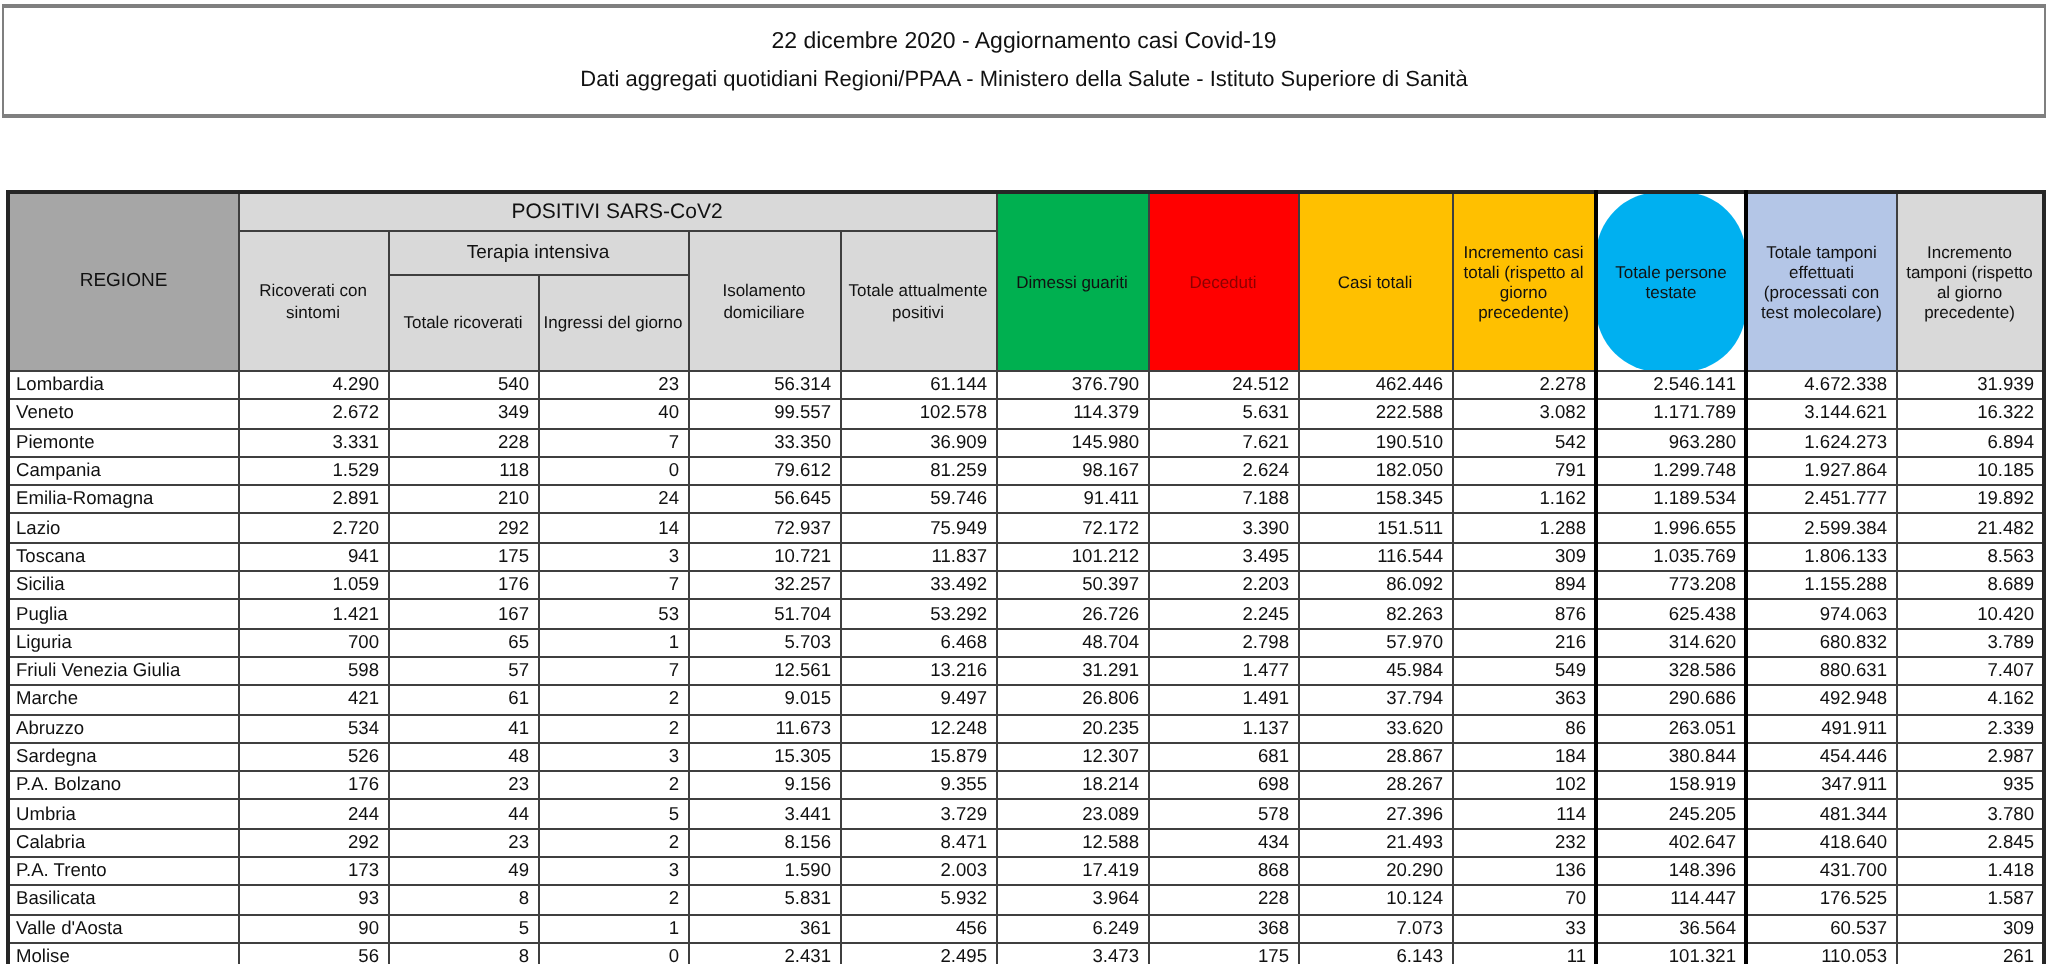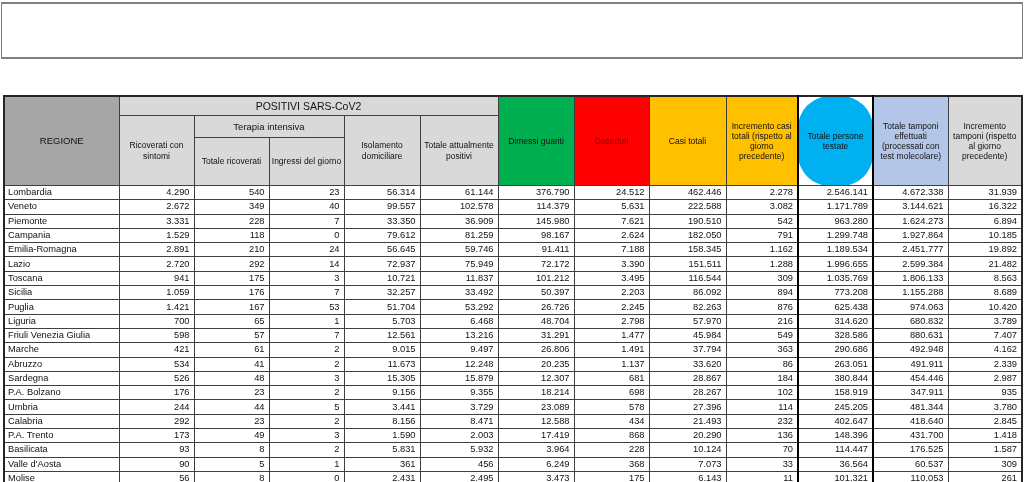--- a/index.html
+++ b/index.html
@@ -43,20 +43,22 @@
   .covid tbody td{
     background:#fff;font-size:9.3px;text-align:right;
     padding:0 4px 0 0;height:13.3px;line-height:13px;white-space:nowrap;
   }
   .covid td.region{text-align:left;padding:0 0 0 3px;}
 </style>
 </head>
 <body>
 
 <div class="title-box">
+  <div class="title-line1">22 dicembre 2020 - Aggiornamento casi Covid-19</div>
+  <div class="title-line2">Dati aggregati quotidiani Regioni/PPAA - Ministero della Salute - Istituto Superiore di Sanità</div>
 </div>
 
 <table class="covid">
   <colgroup>
     <col style="width:115px">
       <col style="width:75px">
       <col style="width:75px">
       <col style="width:75px">
     <col style="width:76px">
       <col style="width:78px">

